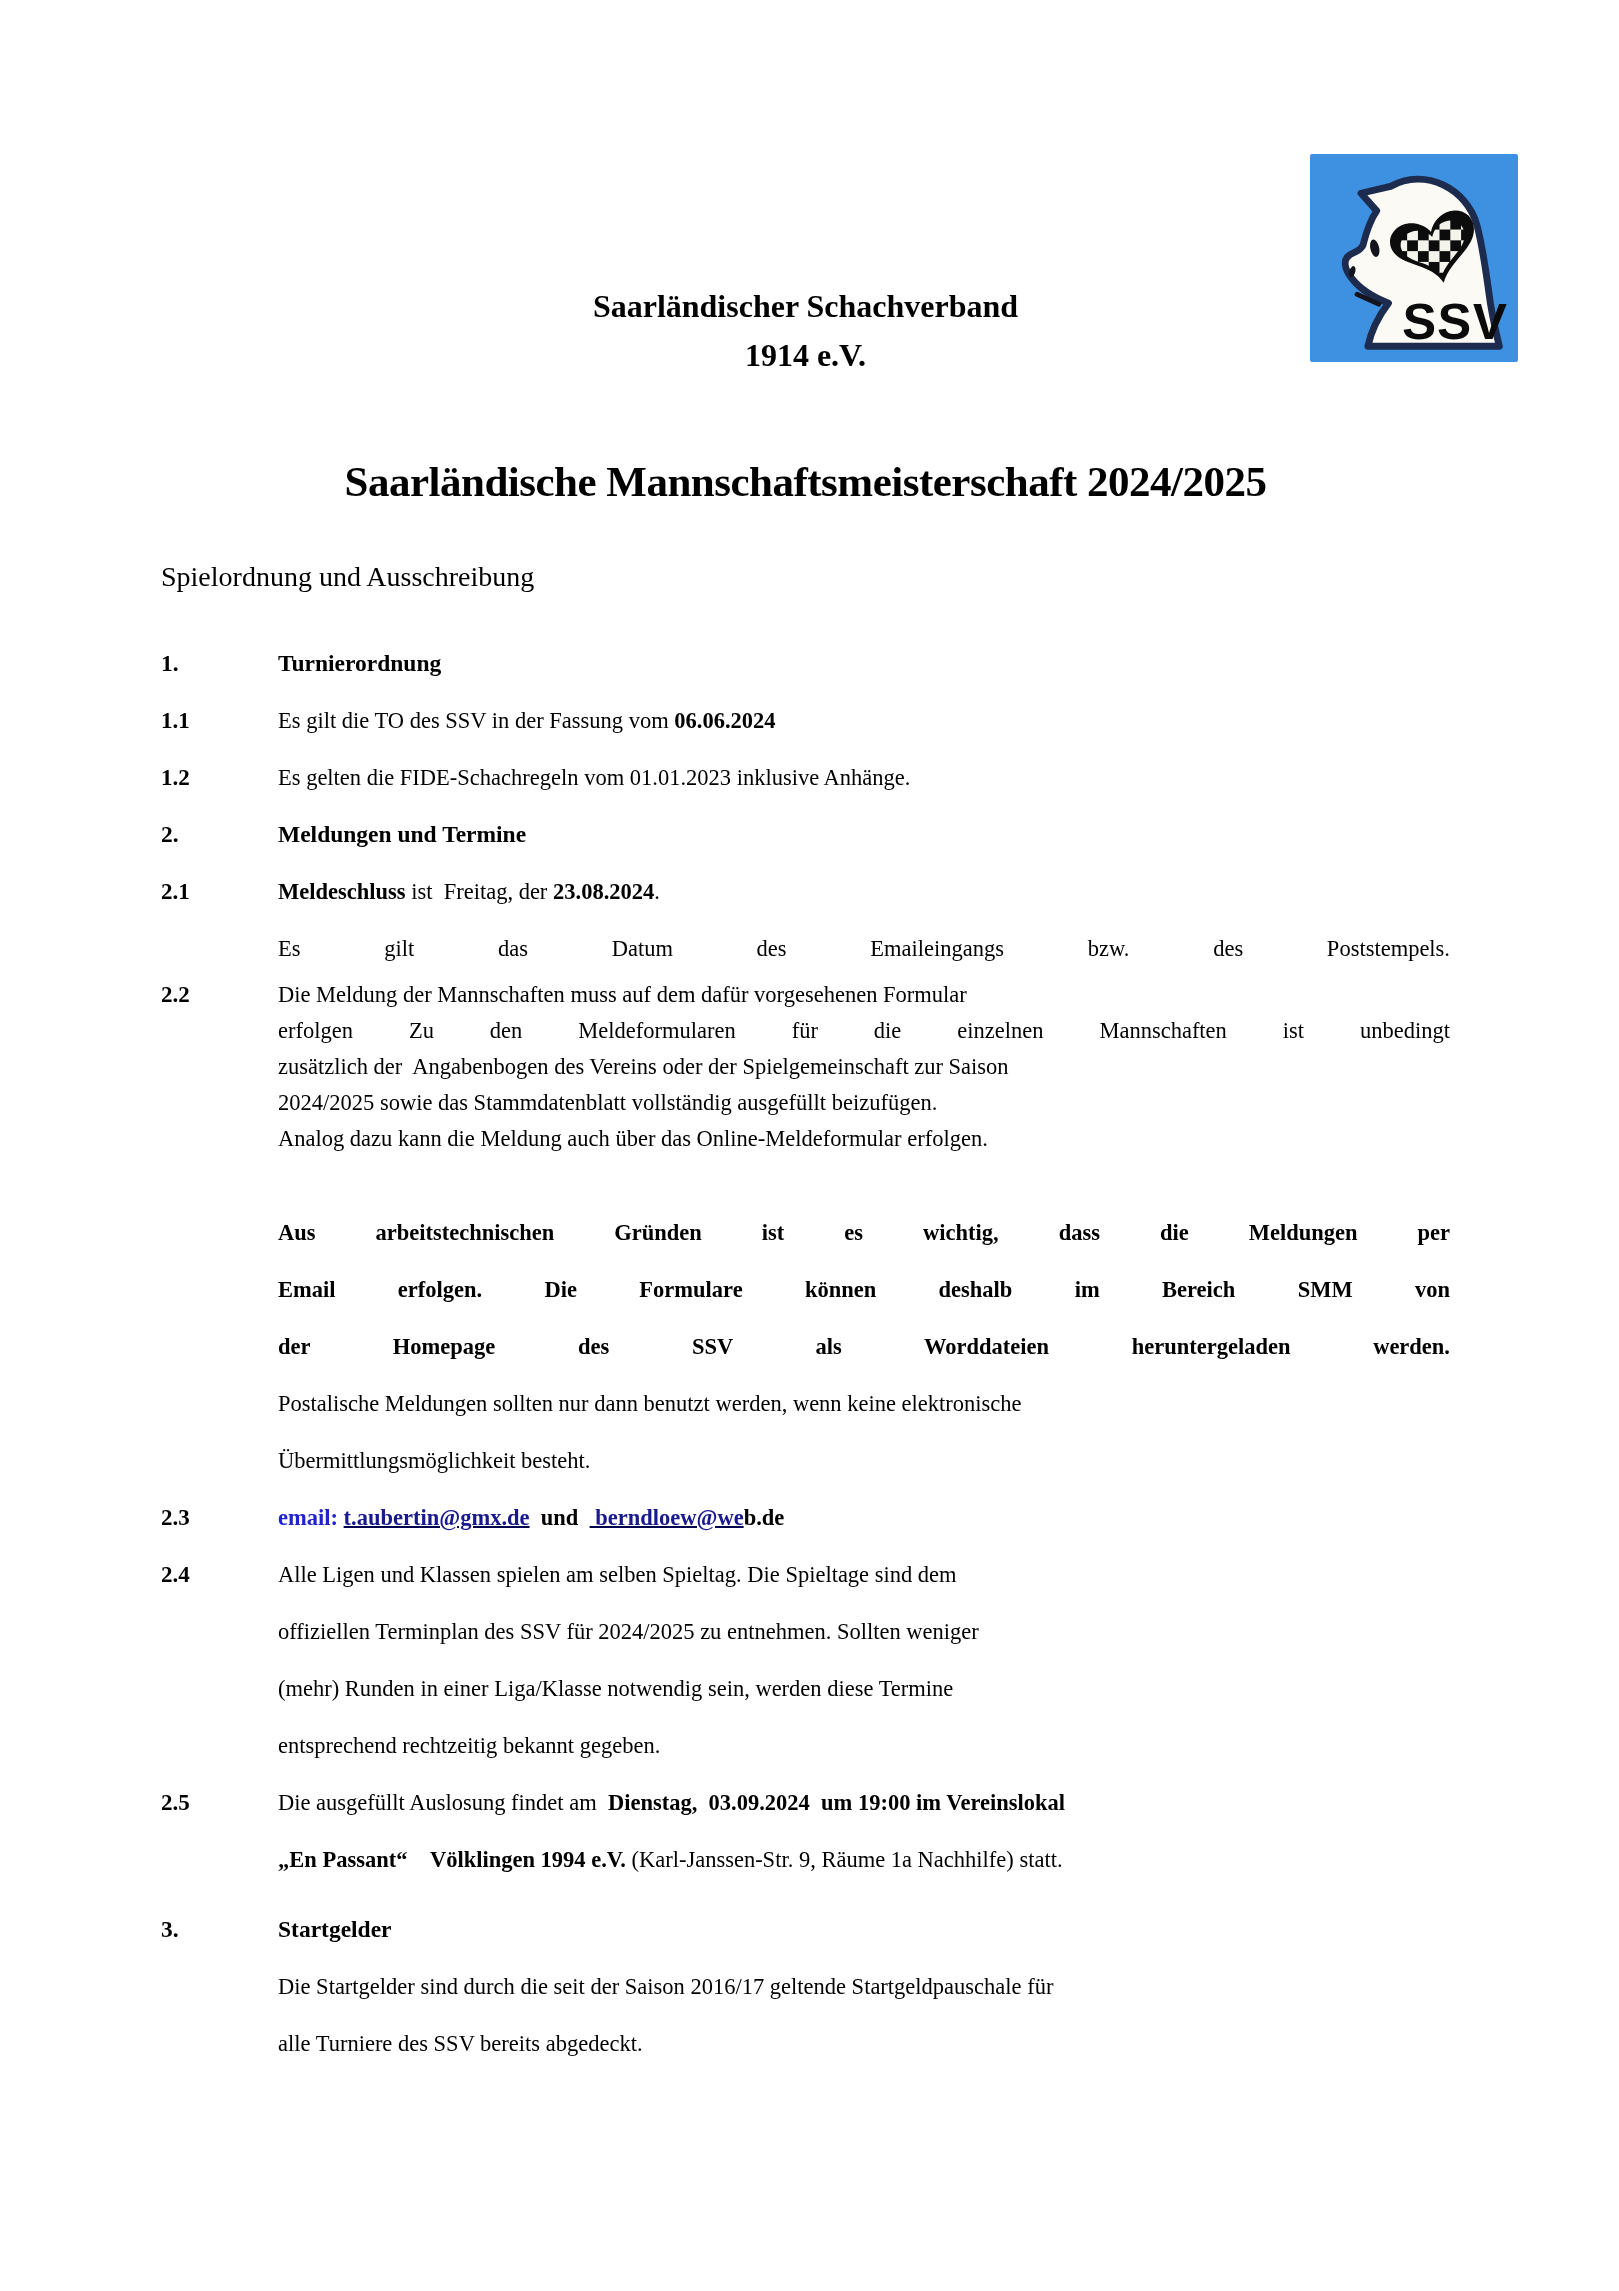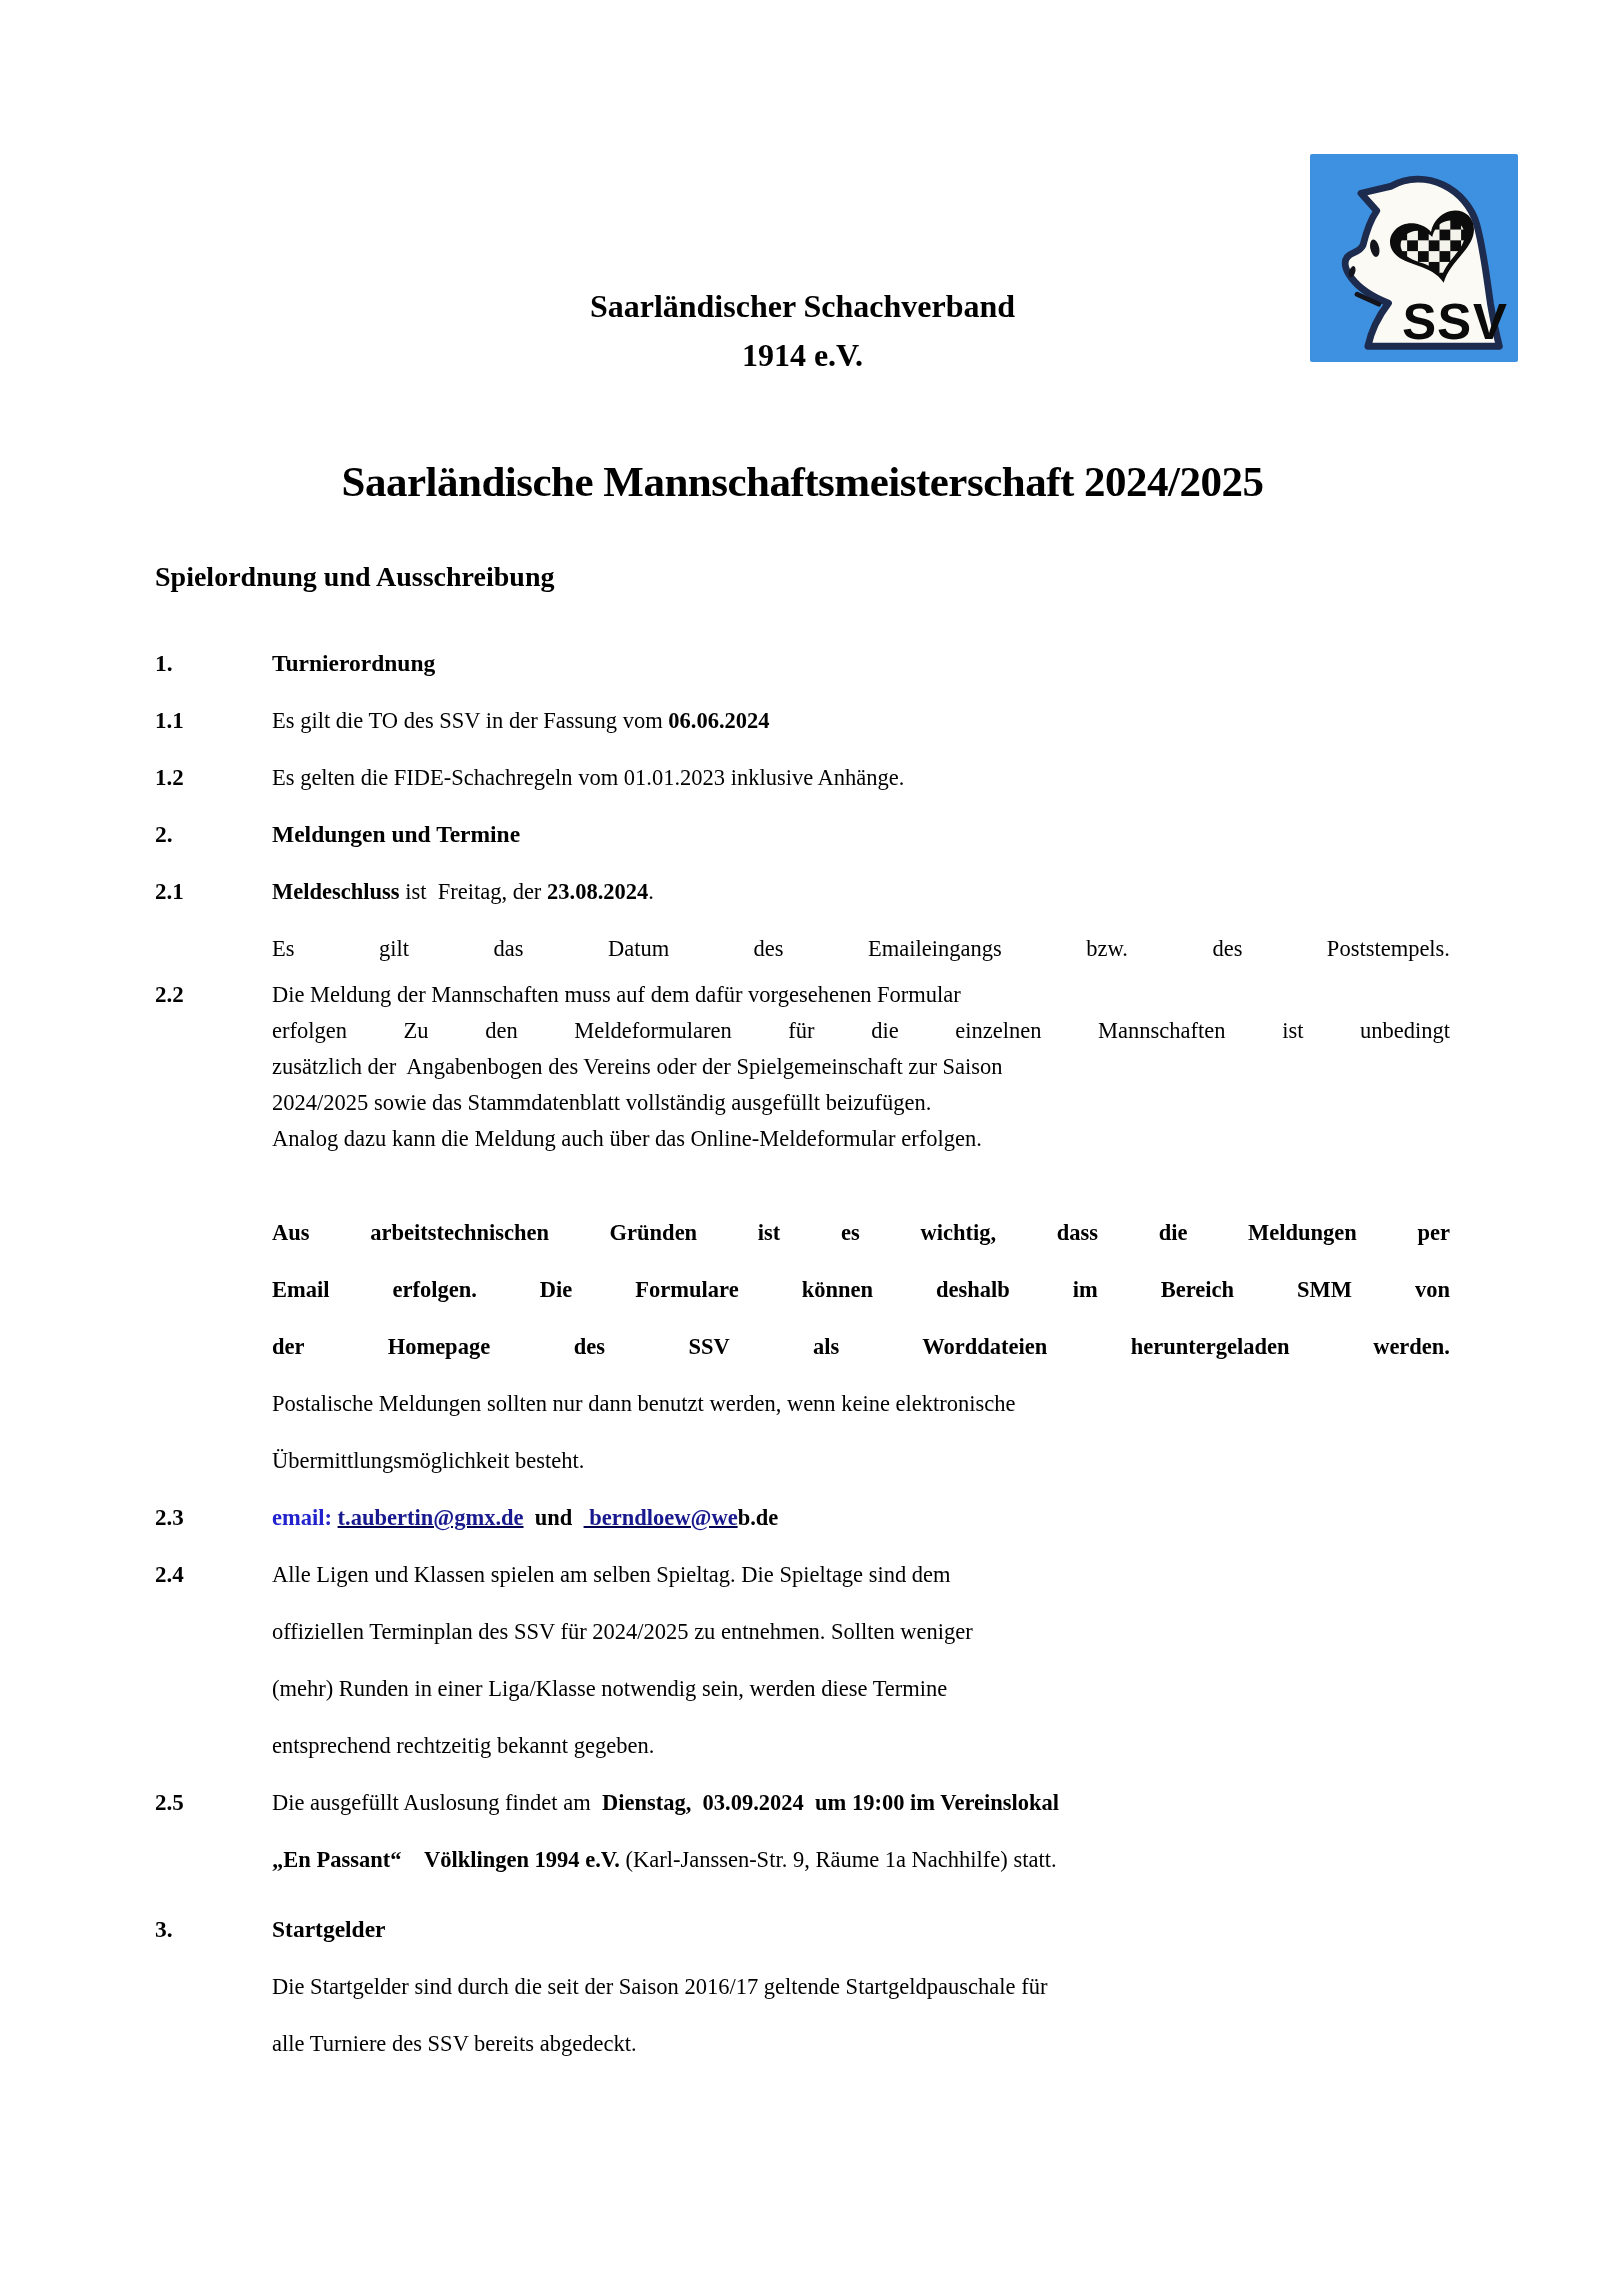--- a/index.html
+++ b/index.html
@@ -14,39 +14,40 @@
   }
   .logo{
     position:absolute;
     left:1310px;
     top:154px;
     width:208px;
     height:208px;
   }
   .flow{
     padding:282px 169px 0 155px;
+    margin-left:6px;
   }
   .org-header{
     text-align:center;
     font-size:32px;
     font-weight:bold;
     line-height:49px;
   }
   .doc-title{
     margin:76px 0 0 0;
     font-size:43px;
     font-weight:bold;
     text-align:center;
     line-height:1.2;
     letter-spacing:-0.5px;
   }
   .doc-subtitle{
     margin:49px 0 0 0;
     font-size:28px;
-    font-weight:bold;
+    font-weight:normal;
     text-align:left;
     line-height:39px;
   }
   #items{margin-top:39px;}
   .item{display:flex;align-items:flex-start;}
   .item .num{
     flex:0 0 117px;
     width:117px;
     font-weight:bold;
     font-size:23px;

